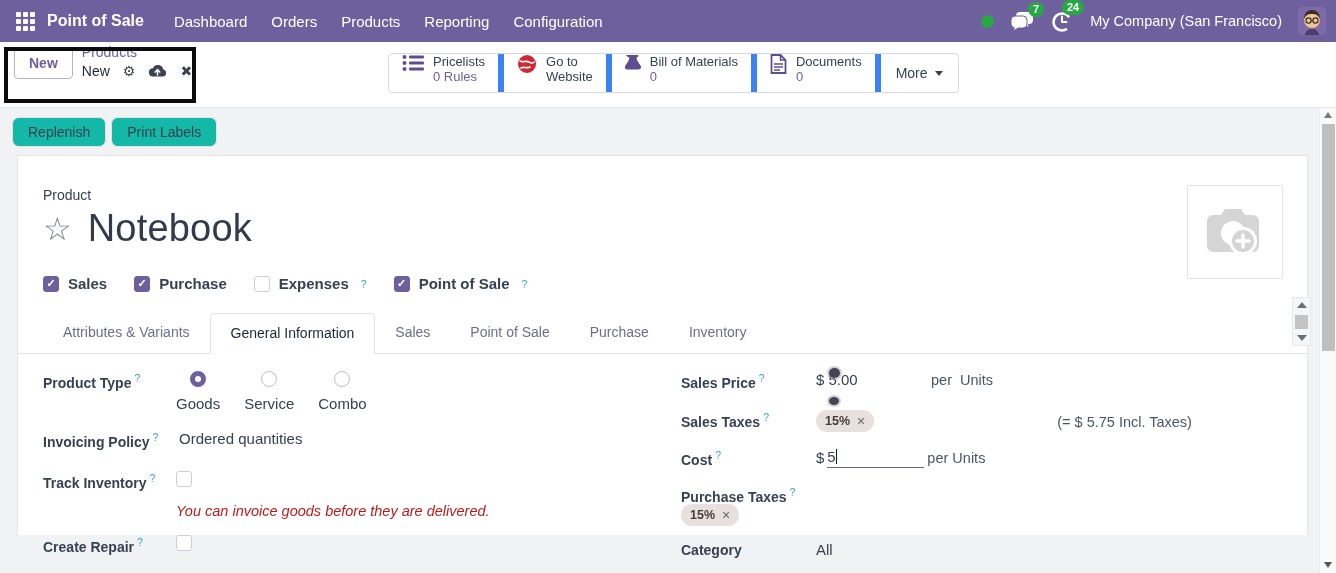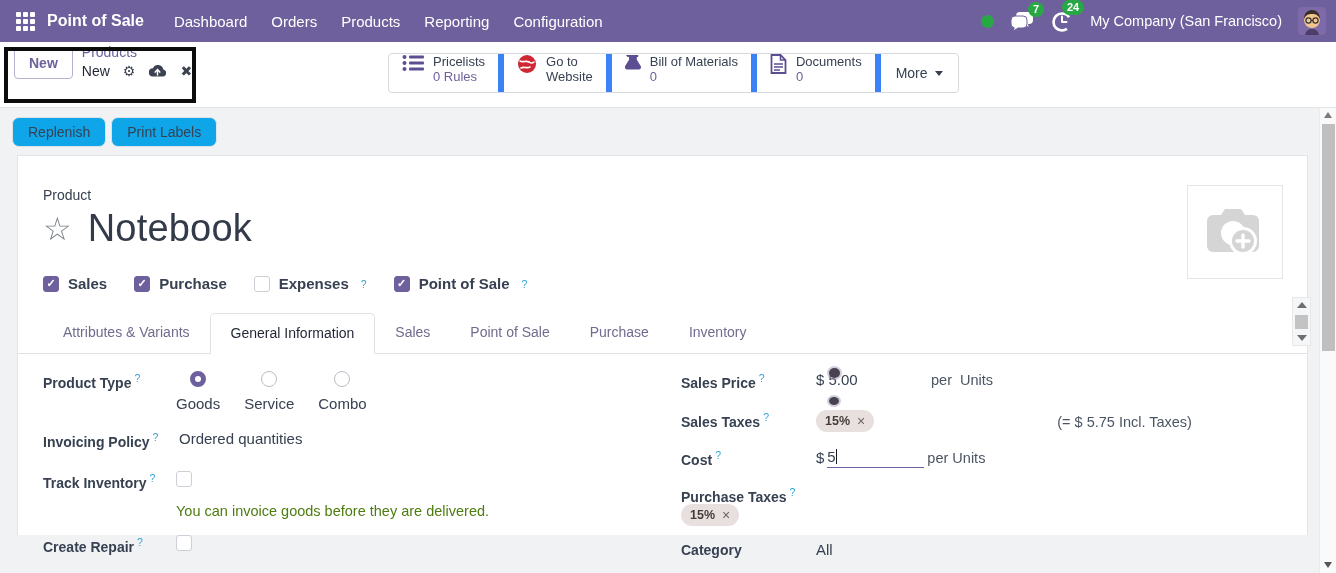--- a/index.html
+++ b/index.html
@@ -35,21 +35,21 @@
   .action { display:flex; align-items:flex-start; gap:9px; padding:0 13px; border-right:6px solid #3b82f6; cursor:pointer; }
   .action:last-child { border-right:none; }
   .action .txt { font-size:13px; line-height:15px; color:#374151; }
   .action .l2 { color:#6e609c; }
   .action .l2.dark { color:#374151; }
   .more-btn { display:flex; align-items:center; gap:7px; padding:0 15px; font-size:14px; color:#374151; cursor:pointer; }
   .caret-down { width:0; height:0; border-left:4px solid transparent; border-right:4px solid transparent; border-top:5px solid #374151; display:inline-block; }
 
   
   .band { padding:9px 0 8px 12px; display:flex; gap:5px; }
-  .band button { background:#0ea5e9; border:1px solid #e0e2e6; border-radius:7px; padding:6px 15px; font-size:14px; color:#374151; font-family:inherit; cursor:pointer; }
+  .band button { background:#14b8a6; border:1px solid #e0e2e6; border-radius:7px; padding:6px 15px; font-size:14px; color:#374151; font-family:inherit; cursor:pointer; }
 
   
   .sheet { margin:0 28px 0 17px; background:#fff; border:1px solid #e2e4e8; border-bottom:none; height:380px; position:relative; padding:31px 0 0 25px; }
   .sec-label { font-size:14px; color:#374151; }
   .title-row { display:flex; align-items:center; margin-top:4px; }
   .star { font-size:32px; color:#7c828b; margin-right:16px; line-height:1; cursor:pointer; }
   .title { font-size:38px; color:#333a49; letter-spacing:.2px; }
   .toggles { display:flex; gap:27px; margin-top:25px; align-items:center; }
   .toggle { display:flex; align-items:center; gap:9px; cursor:pointer; }
   .toggle .lbl { font-size:15px; font-weight:700; color:#374151; }
@@ -68,21 +68,21 @@
   .col-left { width:638px; flex-shrink:0; }
   .col-right { flex:1; }
   .frow { display:flex; align-items:flex-start; margin-bottom:18px; }
   .flabel { width:133px; flex-shrink:0; font-size:14px; font-weight:700; color:#374151; padding-top:1px; }
   .col-right .flabel { width:135px; }
   .fval { font-size:15px; color:#374151; display:flex; align-items:center; }
   .radios { display:flex; gap:24px; align-items:center; }
   .radio-opt { display:flex; align-items:center; gap:8px; cursor:pointer; font-size:15px; color:#374151;flex-direction:column; }
   .rdot { width:16px; height:16px; border-radius:50%; background:#fff; border:1px solid #b9bec6; }
   .rdot.sel { border:5px solid #6e609c; }
-  .note { color:#4d7c0f; font-size:14.5px; margin:-3px 0 16px 133px; }
+  .note { font-style:italic; color:#b91c1c; font-size:14.5px; margin:-3px 0 16px 133px; }
   .money { width:115px; }
   .permuted { color:#4b5563; font-size:14.5px; }
   .tag { background:#e8e0df; border-radius:14px; padding:4px 9px; font-size:12.5px; font-weight:700; color:#463d38; display:inline-flex; align-items:center; gap:7px; cursor:pointer; }
   .tag .x { color:#6d655f; font-weight:400; font-size:14px; line-height:10px; cursor:pointer; }
   .incl { color:#4b5563; font-size:14.5px; margin-left:183px; padding-top:3px; }
   .cost-input { display:inline-block; width:97px; border-bottom:1px solid #6e609c; margin:0 3px; padding-bottom:2px; }
   .tcaret { display:inline-block; width:1px; height:15px; background:#15181f; vertical-align:-2px; }
 
   
   .img-box { position:absolute; top:29px; right:24px; width:96px; height:94px; background:#fff; border:1px solid #e3e5e8; display:flex; align-items:center; justify-content:center; }

